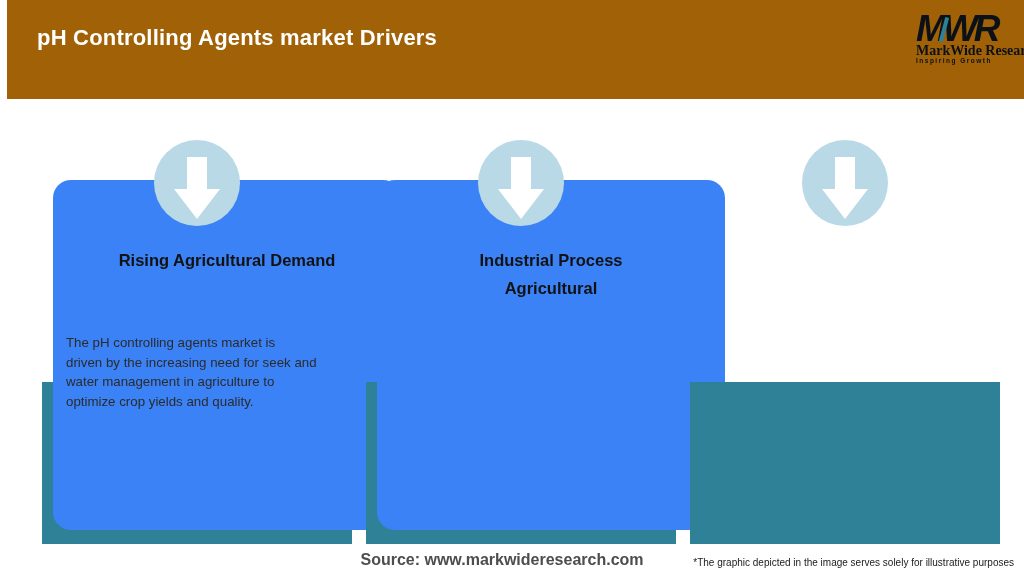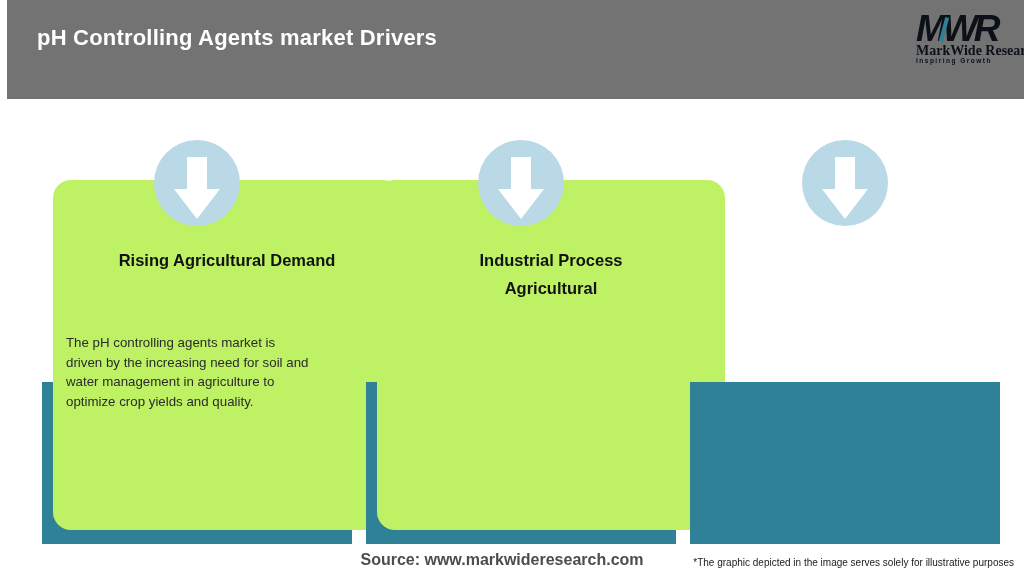--- a/index.html
+++ b/index.html
@@ -8,21 +8,21 @@
     position: relative;
     background: #ffffff;
     font-family: "Liberation Sans", sans-serif;
     overflow: hidden;
   }
 
   
   .header {
     position: absolute;
     left: 7px; top: 0; width: 1017px; height: 99px;
-    background: #737373;
+    background: #a16207;
   }
   .page-title {
     position: absolute;
     left: 30px; top: 25px;
     color: #ffffff;
     font-size: 22px;
     font-weight: bold;
     letter-spacing: 0.2px;
   }
 
@@ -78,21 +78,21 @@
   .frame {
     position: absolute;
     left: 0; top: 242px;
     width: 310px; height: 162px;
     background: #2E8197;
   }
   .card {
     position: absolute;
     left: 11px; top: 40px;
     width: 348px; height: 350px;
-    background: #bef264;
+    background: #3b82f6;
     border-radius: 18px;
   }
   .circle {
     position: absolute;
     left: 112px; top: 0;
     width: 86px; height: 86px;
     border-radius: 50%;
     background: #B9D9E6;
     display: flex;
     align-items: center;
@@ -145,21 +145,21 @@
     <div class="logo-name">MarkWide Research</div>
     <div class="logo-tagline">Inspiring Growth</div>
   </div>
 </div>
 
 <div class="group group-1">
   <div class="frame"></div>
   <div class="card">
     <div class="card-title">Rising Agricultural Demand</div>
     <div class="card-body">The pH controlling agents market is
-driven by the increasing need for soil and
+driven by the increasing need for seek and
 water management in agriculture to
 optimize crop yields and quality.</div>
   </div>
   <div class="circle">
     <svg width="46" height="62" viewBox="0 0 46 62">
       <path d="M13 0 h20 v32 h13 L23 62 L0 32 h13 z" fill="#ffffff"></path>
     </svg>
   </div>
 </div>
 

